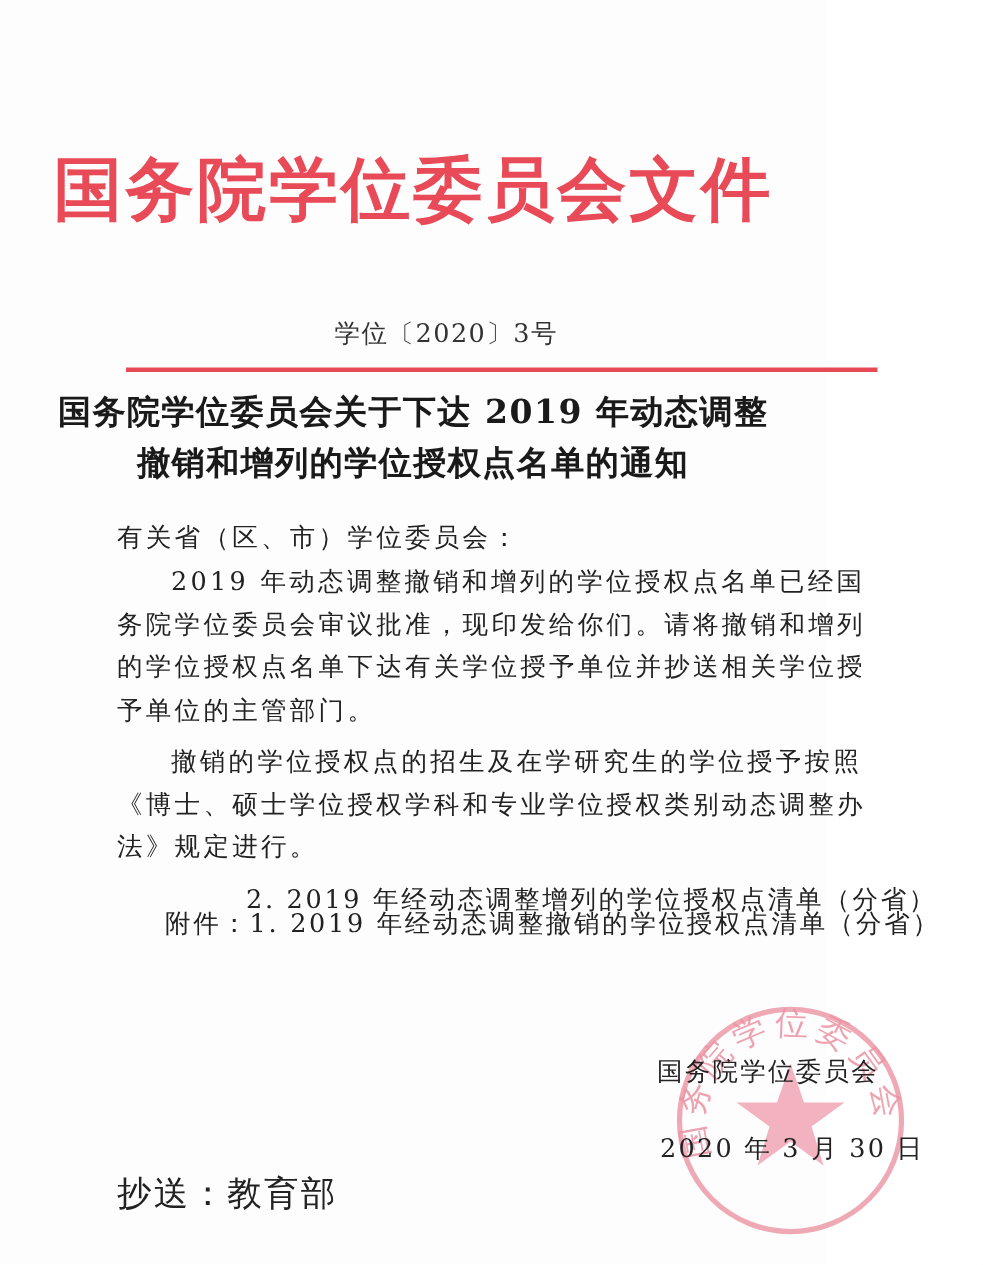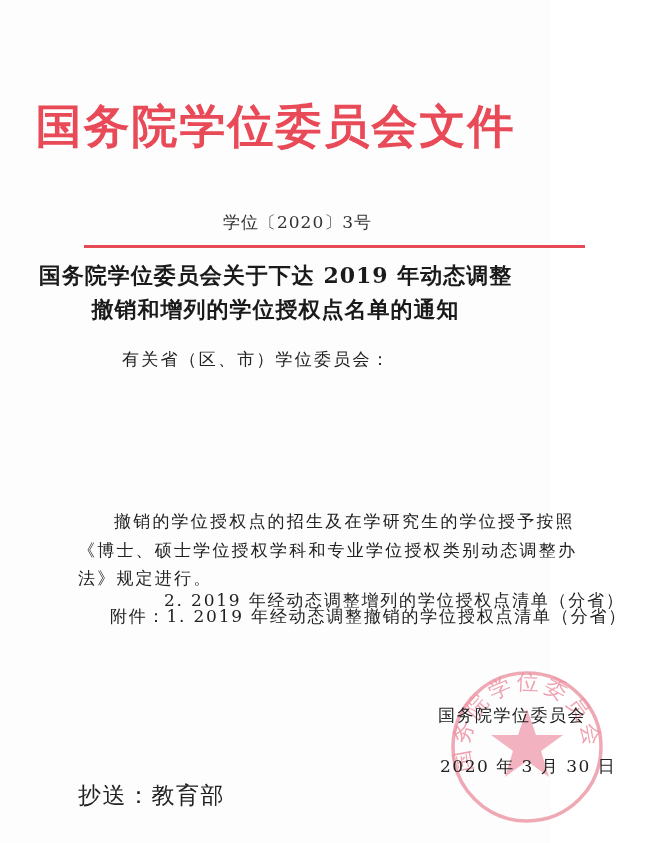--- a/index.html
+++ b/index.html
@@ -64,23 +64,23 @@
     }
     .body-text {
       position: absolute;
       left: 78px;
       width: 510px;
       font-size: 17px;
       line-height: 28.5px;
       color: #222;
       letter-spacing: 2.2px;
     }
-    .salutation { top: 345px; margin-left: 44px; }
+    .salutation { top: 345px; }
     .para1 { top: 374px; text-indent: 36px; }
-    .para2 { top: 508px; text-indent: 36px; font-family: Liberation Serif, serif; }
+    .para2 { top: 494px; text-indent: 36px; }
     .attach {
       position: absolute;
       font-size: 17px;
       line-height: 28px;
       color: #222;
       letter-spacing: 1.8px;
       white-space: nowrap;
     }
     .attach-1 { left: 110px; top: 582px; margin-top: 20px; }
     .attach-2 { left: 164px; top: 586px; }
@@ -121,20 +121,21 @@
 
   <div class="red-rule"></div>
 
   <div class="title">
     <div>国务院学位委员会关于下达 2019 年动态调整</div>
     <div>撤销和增列的学位授权点名单的通知</div>
   </div>
 
   <div class="body-text salutation">有关省（区、市）学位委员会：</div>
 
+  <div class="body-text para1">2019 年动态调整撤销和增列的学位授权点名单已经国务院学位委员会审议批准，现印发给你们。请将撤销和增列的学位授权点名单下达有关学位授予单位并抄送相关学位授予单位的主管部门。</div>
 
   <div class="body-text para2">撤销的学位授权点的招生及在学研究生的学位授予按照《博士、硕士学位授权学科和专业学位授权类别动态调整办法》规定进行。</div>
 
   <div class="attach attach-1">附件：1. 2019 年经动态调整撤销的学位授权点清单（分省）</div>
   <div class="attach attach-2">2. 2019 年经动态调整增列的学位授权点清单（分省）</div>
 
   <svg class="seal" viewBox="0 0 160 160">
     <circle cx="80" cy="80" r="74" fill="none" stroke="#ec9aa8" stroke-width="3.5" opacity="0.85"></circle>
     <polygon points="80,42 89,68 116,68 94,84 102,110 80,94 58,110 66,84 44,68 71,68" fill="#ef9fb0" opacity="0.8"></polygon>
     <path id="sealArc" d="M 30 110 A 58 58 0 1 1 130 110" fill="none"></path>

